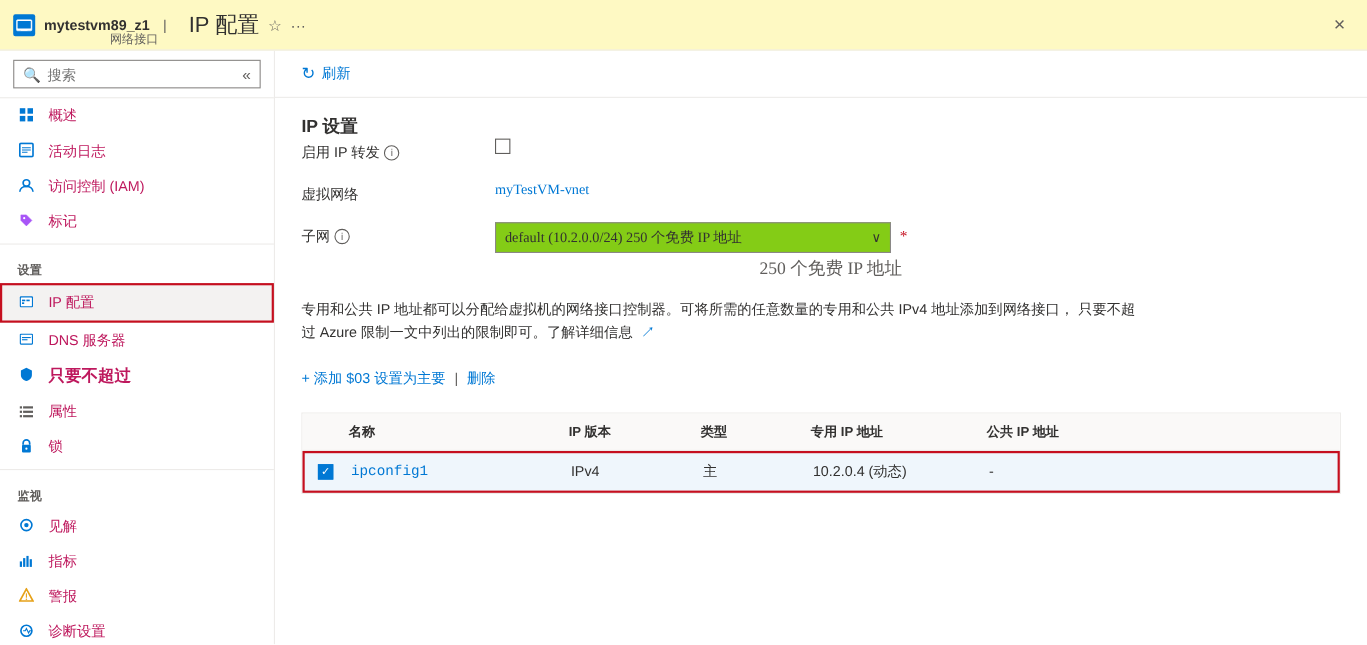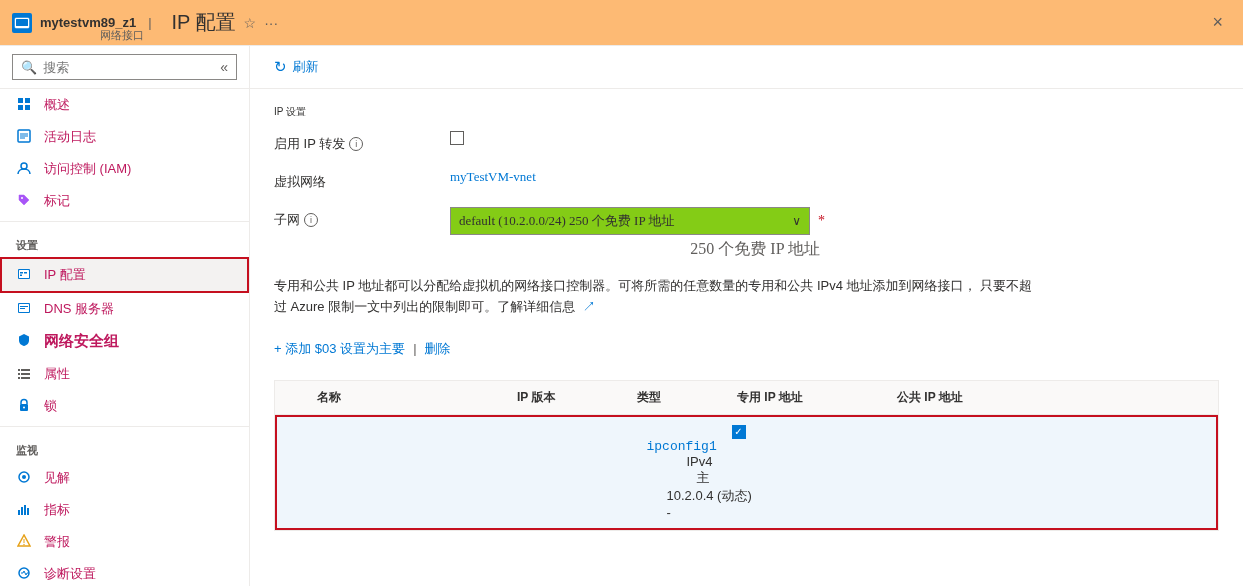--- a/index.html
+++ b/index.html
@@ -1,18 +1,18 @@
 <!DOCTYPE html>
 <html><head>
   <meta charset="utf-8">
   <style>
     * { box-sizing: border-box; margin: 0; padding: 0; }
     body { font-family: 'Segoe UI', sans-serif; font-size: 13px; color: #323130; background: #fff; overflow: hidden; }
     .app-container { display: flex; flex-direction: column; width: 1243px; height: 586px; }
-    .title-bar { display: flex; align-items: center; padding: 8px 12px; border-bottom: 1px solid #edebe9; background: #fdba74; gap: 8px; }
+    .title-bar { display: flex; align-items: center; padding: 8px 12px; border-bottom: 1px solid #edebe9; background: #fef9c3; gap: 8px; }
     .title-bar-left { display: flex; align-items: center; gap: 8px; }
     .vm-icon { width: 20px; height: 20px; background: #0078d4; border-radius: 2px; display: flex; align-items: center; justify-content: center; color: white; font-size: 10px; font-weight: bold; }
     .title-vm { font-size: 13px; font-weight: 600; color: #323130; }
     .title-sub { font-size: 12px; color: #605e5c; }
     .title-sep { color: #605e5c; margin: 0 4px; }
     .page-title { font-size: 20px; font-weight: 300; color: #323130; margin-left: 8px; }
     .title-star, .title-dots { color: #605e5c; cursor: pointer; font-size: 14px; }
     .close-btn { margin-left: auto; color: #605e5c; cursor: pointer; font-size: 16px; padding: 4px 8px; }
     .main-layout { display: flex; flex: 1; overflow: hidden; }
     .sidebar { width: 250px; min-width: 250px; border-right: 1px solid #edebe9; display: flex; flex-direction: column; overflow-y: auto; }
@@ -22,40 +22,40 @@
     .collapse-btn { color: #605e5c; cursor: pointer; font-size: 14px; margin-left: 4px; }
     .nav-item { display: flex; align-items: flex-start; padding: 7px 12px 7px 16px; cursor: pointer; gap: 12px; color: #be185d; font-size: 13px; }
     .nav-item.active-box { border: 2px solid #c50f1f; background: #f3f2f1; }
     .nav-section { padding: 12px 12px 4px 16px; font-size: 11px; color: #605e5c; font-weight: 600; text-transform: uppercase; }
     .nav-divider { border: none; border-top: 1px solid #edebe9; margin: 4px 0; }
     .nav-icon { width: 16px; height: 16px; display: flex; align-items: center; justify-content: center; flex-shrink: 0; }
     .content-area { flex: 1; overflow-y: auto; padding: 0; }
     .toolbar { display: flex; align-items: center; padding: 8px 24px; border-bottom: 1px solid #edebe9; gap: 16px; }
     .toolbar-btn { display: flex; align-items: center; gap: 6px; cursor: pointer; color: #0078d4; font-size: 13px; padding: 4px 0; }
     .content-body { padding: 16px 24px; }
-    .section-title { font-size: 10px; font-weight: 400; color: #323130; margin-bottom: 12px; }
+    .section-title { font-size: 16px; font-weight: 700; color: #323130; margin-bottom: 0; }
     .form-row { display: flex; align-items: flex-start; margin-bottom: 16px; gap: 16px; }
     .form-label { width: 160px; min-width: 160px; font-size: 13px; color: #323130; display: flex; align-items: center; gap: 4px; padding-top: 4px; }
     .form-value { flex: 1; font-family: Liberation Serif, serif; }
     .checkbox-square { width: 14px; height: 14px; border: 1px solid #605e5c; display: inline-block; background: #fff; }
     .vnet-link { color: #0078d4; cursor: pointer; text-decoration: none; font-size: 13px; }
     .subnet-select { display: flex; align-items: center; border: 1px solid #8a8886; padding: 4px 8px; min-width: 360px; background: #84cc16; cursor: pointer; justify-content: space-between; }
     .subnet-select-text { font-size: 13px; color: #323130; }
     .subnet-chevron { font-size: 12px; color: #323130; }
     .subnet-required { color: #c50f1f; font-size: 14px; margin-left: 4px; }
     .subnet-note { font-size: 16px; color: #605e5c; margin-top: 4px; text-align: right; }
     .info-text { font-size: 13px; color: #323130; line-height: 1.6; margin-bottom: 16px; max-width: 760px; }
     .info-link { color: #0078d4; cursor: pointer; }
     .actions-row { display: flex; align-items: center; gap: 8px; margin-bottom: 16px; padding: 6px 0; }
     .action-btn { display: flex; align-items: center; gap: 4px; cursor: pointer; color: #0078d4; font-size: 13px; }
     .action-sep { color: #605e5c; }
     .table-container { border: 1px solid #edebe9; }
     .table-header { display: flex; align-items: center; background: #faf9f8; border-bottom: 1px solid #edebe9; padding: 8px 12px; }
     .table-row { display: flex; align-items: center; padding: 8px 12px; border-bottom: 1px solid #edebe9; }
-    .table-row.selected { background: #eff6fc; border: 2px solid #c50f1f; flex-direction: column; }
+    .table-row.selected { background: #eff6fc; border: 2px solid #c50f1f; }
     .table-row:last-child { border-bottom: none; }
     .col-check { width: 30px; }
     .col-name { width: 200px; font-size: 13px; font-family: Liberation Mono, monospace; }
     .col-version { width: 120px; font-size: 13px; }
     .col-type { width: 100px; font-size: 13px; }
     .col-private { width: 160px; font-size: 13px; }
     .col-public { width: 160px; font-size: 13px; }
     .col-header { font-size: 12px; color: #323130; font-weight: 600; }
     .checkbox-checked { width: 14px; height: 14px; background: #0078d4; display: flex; align-items: center; justify-content: center; border: 1px solid #0078d4; }
     .checkbox-checked::after { content: '✓'; color: white; font-size: 10px; }
@@ -163,21 +163,21 @@
             </svg>
         </span>
         <span>DNS 服务器</span>
       </div>
       <div class="nav-item">
         <span class="nav-icon">
           <svg width="14" height="14" viewBox="0 0 14 14">
               <path d="M7 1L2 3.5v4C2 10.5 4.5 12.5 7 13c2.5-.5 5-2.5 5-5.5v-4L7 1z" fill="#0078d4" stroke="none"></path>
             </svg>
         </span>
-        <span style="font-size:15px;font-weight:600;">网络安全组</span>
+        <span style="font-size:15px;font-weight:600;">只要不超过</span>
       </div>
       <div class="nav-item">
         <span class="nav-icon">
           <svg width="14" height="14" viewBox="0 0 14 14">
               <rect x="1" y="3" width="2" height="2" fill="#605e5c"></rect>
               <rect x="4" y="3" width="9" height="2" fill="#605e5c"></rect>
               <rect x="1" y="7" width="2" height="2" fill="#605e5c"></rect>
               <rect x="4" y="7" width="9" height="2" fill="#605e5c"></rect>
               <rect x="1" y="11" width="2" height="2" fill="#605e5c"></rect>
               <rect x="4" y="11" width="9" height="2" fill="#605e5c"></rect>

